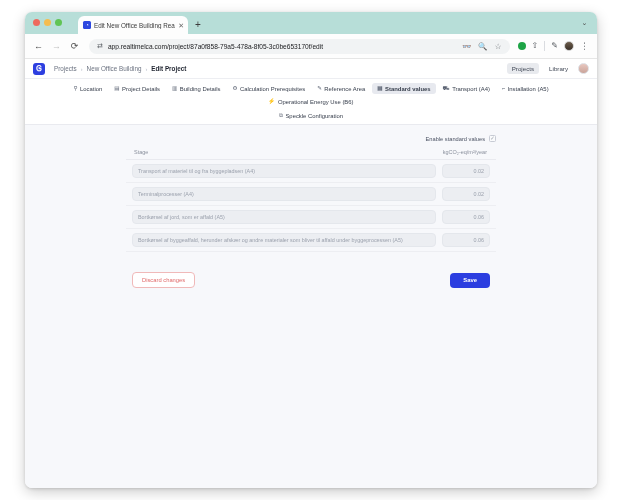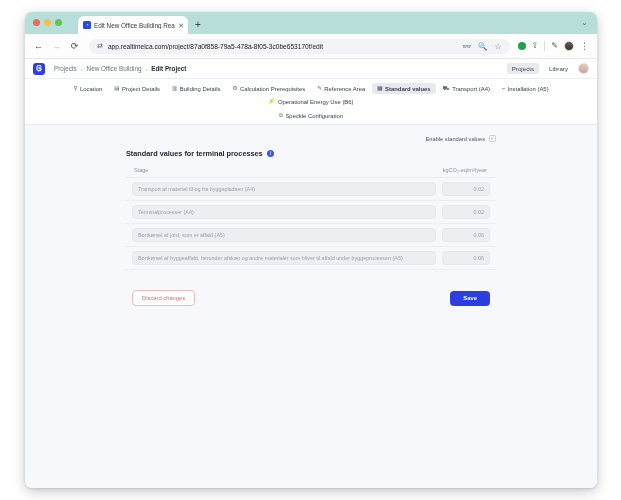--- a/index.html
+++ b/index.html
@@ -435,24 +435,20 @@
       <div class="main">
         <div class="content-col">
 
           <div class="enable-row">
             <span>Enable standard values</span>
             <span class="checkbox">
               <span>✓</span>
             </span>
           </div>
 
-          <div class="section-title-row">
-            <span class="section-title">Standard values for terminal processes</span>
-            <span class="info-icon">i</span>
-          </div>
 
           <div>
 
             <div class="tbl-head">
               <span class="th-stage">Stage</span>
               <span class="th-unit">kgCO₂-eq/m²/year</span>
             </div>
 
             <div class="tbl-row">
               <span class="cell-stage">Transport af materiel til og fra byggepladsen (A4)</span>

